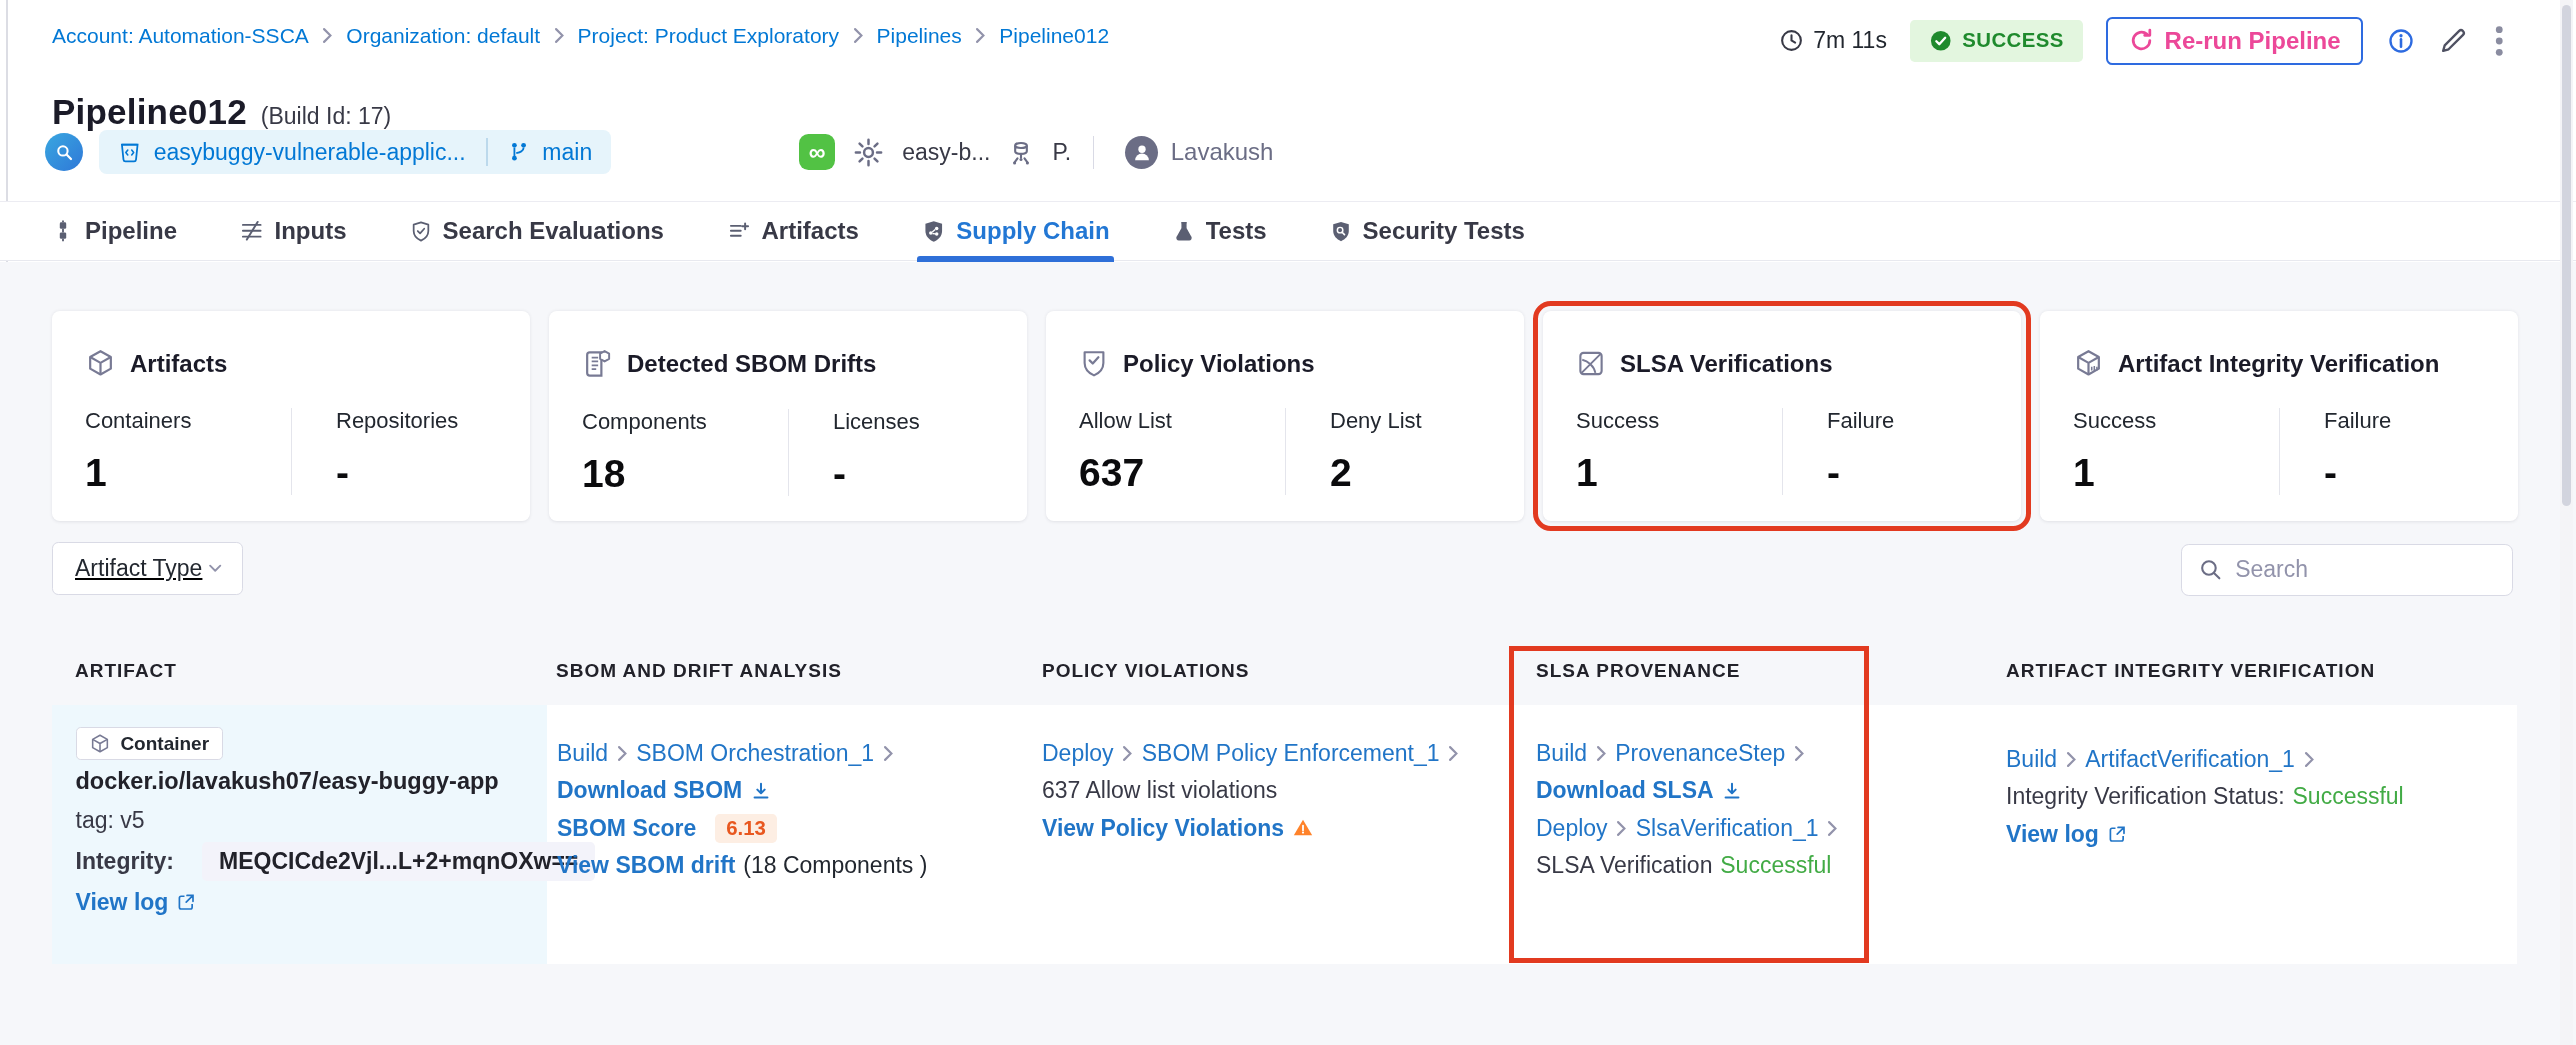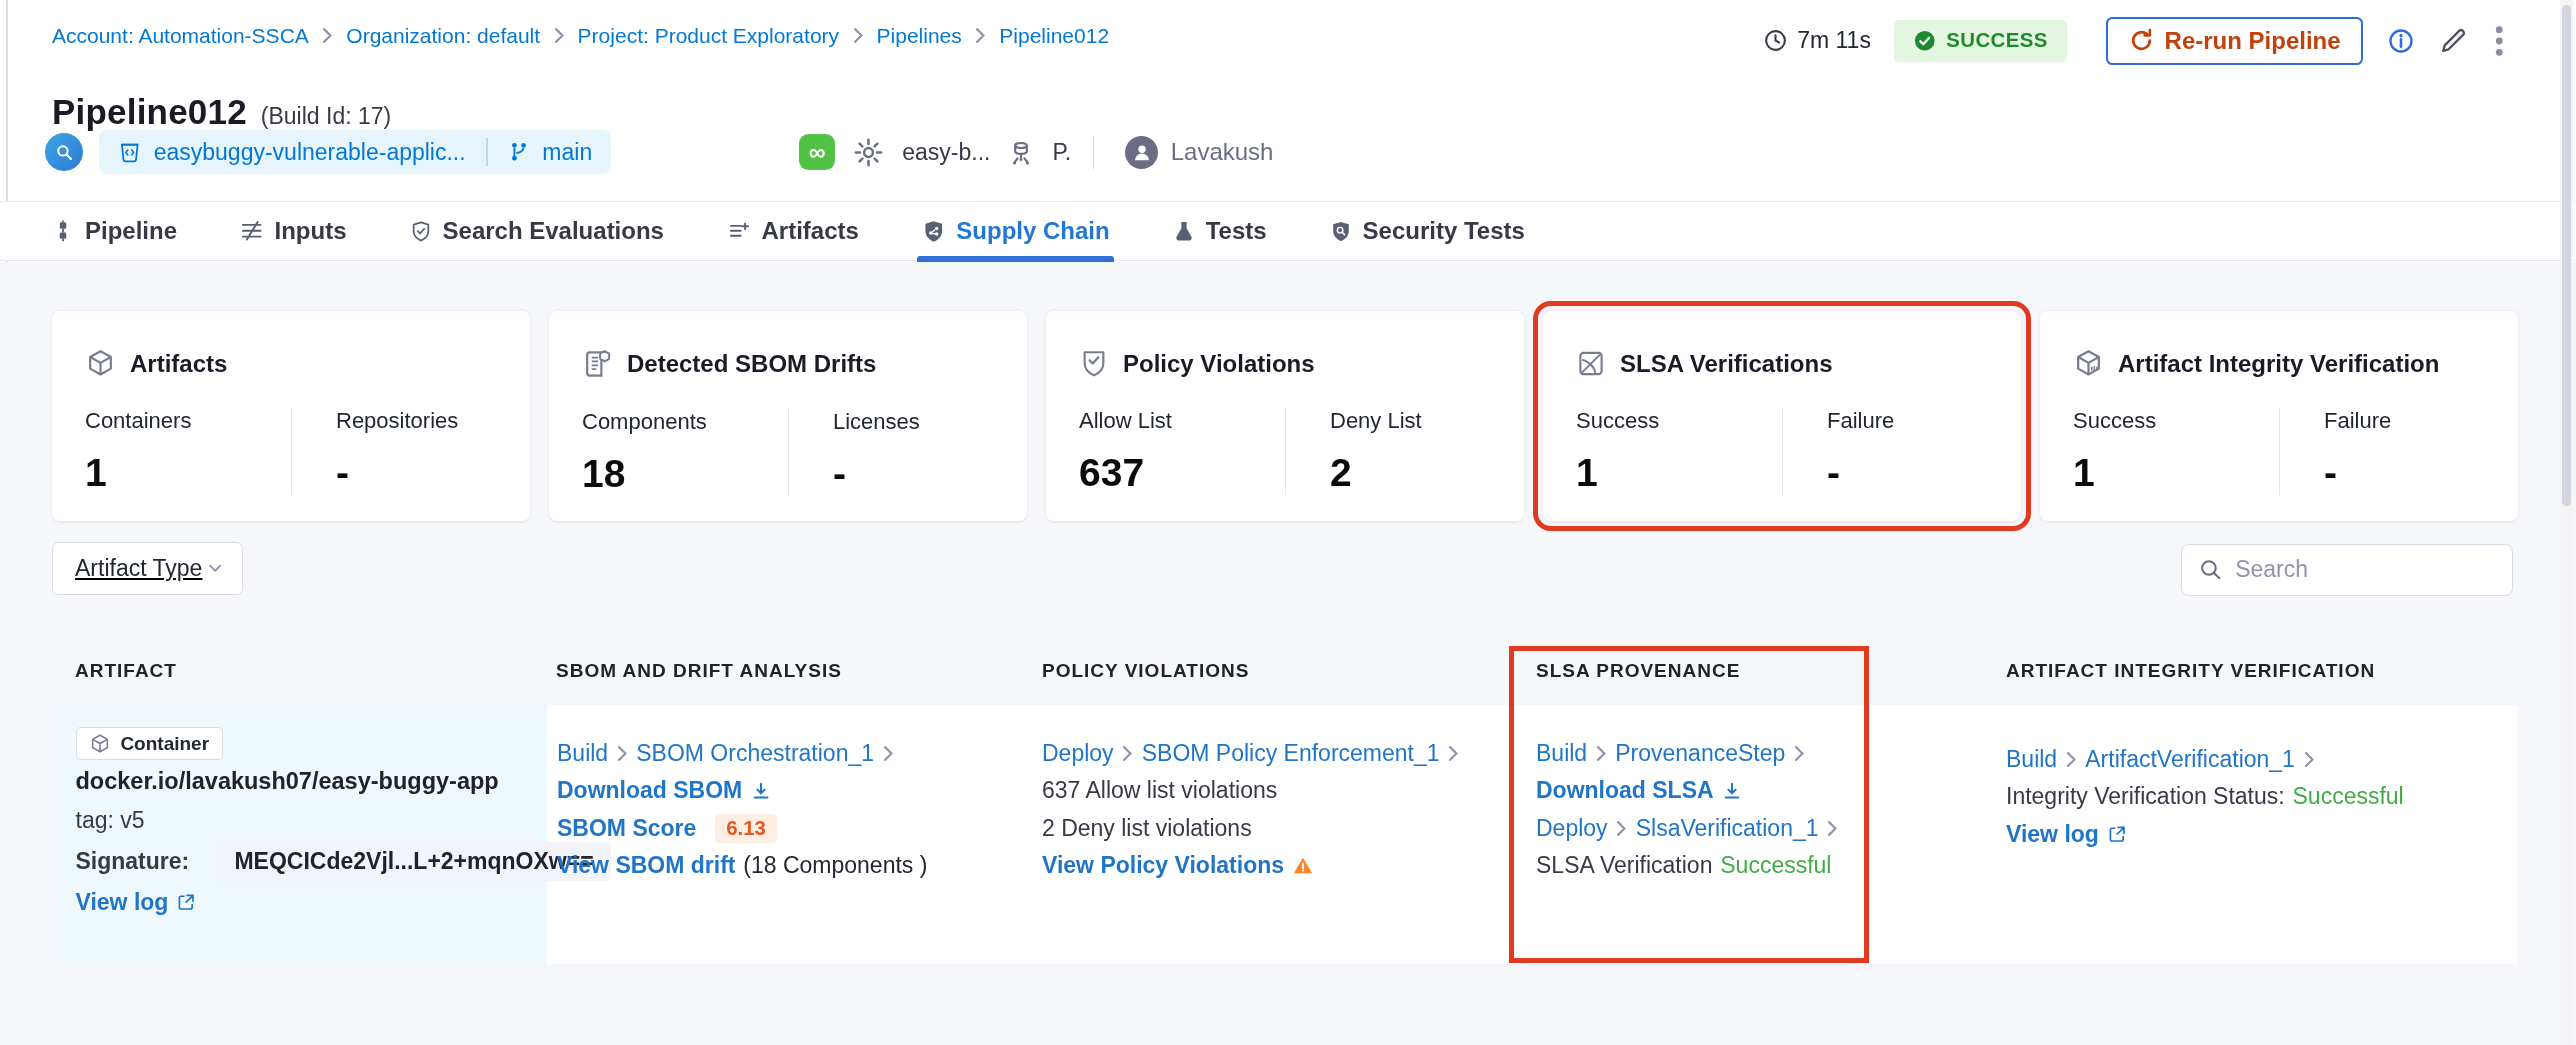--- a/index.html
+++ b/index.html
@@ -13,21 +13,21 @@
 
   
   .breadcrumb { position:absolute; left:52px; top:23.5px; display:flex; align-items:center; gap:12.5px; font-size:21px; color:#0278d5; }
   .breadcrumb .crumb { cursor:pointer; }
   .breadcrumb svg { color:#9293ab; }
 
   .header-right { position:absolute; right:71px; top:17px; display:flex; align-items:center; gap:23.5px; }
   .duration { display:flex; align-items:center; gap:9.4px; font-size:23px; color:#22272f; }
   .duration svg { color:#383946; }
   .status-badge { display:flex; align-items:center; gap:9.4px; background:#e3f6df; color:#1f8a2d; font-weight:bold; font-size:20.4px; letter-spacing:0.4px; padding:9.4px 19px; border-radius:4.7px; }
-  .rerun-btn { display:flex; align-items:center; gap:11px; border:2.4px solid #2e6be0; color:#c2410c; border-radius:6.3px; padding:7.8px 20.4px; font-size:24px; font-weight:600; background:#fff; cursor:pointer;margin-left:16px; }
+  .rerun-btn { display:flex; align-items:center; gap:11px; border:2.4px solid #2e6be0; color:#ec4899; border-radius:6.3px; padding:7.8px 20.4px; font-size:24px; font-weight:600; background:#fff; cursor:pointer; }
   .icon-btn { display:flex; align-items:center; justify-content:center; cursor:pointer; }
 
   .title-row { position:absolute; left:52px; top:75px; display:flex; align-items:baseline; gap:14px; }
   .page-title { font-size:35px; font-weight:800; color:#1b1b28; letter-spacing:0.2px; }
   .build-id { font-size:23px; color:#383946;margin-top:28px; }
 
   .repo-row { position:absolute; left:45px; top:127px; display:flex; align-items:center; height:50px; }
   .trigger-circle { width:38px; height:38px; border-radius:50%; background:linear-gradient(135deg,#39a7e0,#2f78d8); display:flex; align-items:center; justify-content:center; margin-right:15.7px; }
   .repo-pill { display:flex; align-items:center; background:#e6f4fb; border-radius:7.8px; padding:7.8px 19px; gap:12.5px; }
   .repo-pill .txt { font-size:23px; color:#0278d5; }
@@ -410,21 +410,21 @@
             </svg>
           <span>Container</span>
         </div>
         <div class="line">
             <span class="artifact-name">docker.io/lavakush07/easy-buggy-app</span>
           </div>
         <div class="line">
             <span>tag: v5</span>
           </div>
         <div class="line">
-          <span style="font-weight:600">Signature:</span>
+          <span style="font-weight:600">Integrity:</span>
           <span class="sig-pill">MEQCICde2Vjl...L+2+mqnOXw==</span>
         </div>
         <div class="line">
           <span class="link semibold">View log</span>
           <svg class="link" width="20.4" height="20.4" viewBox="0 0 24 24">
               <path d="M10 5H6a2 2 0 0 0-2 2v11a2 2 0 0 0 2 2h11a2 2 0 0 0 2-2v-4" fill="none" stroke="currentColor" stroke-width="2"></path>
               <path d="M13 4h7v7M20 4l-8 8" fill="none" stroke="currentColor" stroke-width="2" stroke-linecap="round"></path>
             </svg>
         </div>
       </div>
@@ -463,23 +463,20 @@
           <svg class="chev" width="12.5" height="17" viewBox="0 0 10 16">
               <path d="M2 2l6 6-6 6" fill="none" stroke="currentColor" stroke-width="2" stroke-linecap="round"></path>
             </svg>
           <span class="link">SBOM Policy Enforcement_1</span>
           <svg class="chev" width="12.5" height="17" viewBox="0 0 10 16">
               <path d="M2 2l6 6-6 6" fill="none" stroke="currentColor" stroke-width="2" stroke-linecap="round"></path>
             </svg>
         </div>
         <div class="line">
             <span>637 Allow list violations</span>
-          </div>
-        <div class="line">
-            <span>2 Deny list violations</span>
           </div>
         <div class="line">
           <span class="link semibold">View Policy Violations</span>
           <svg width="22" height="22" viewBox="0 0 24 24">
               <path d="M12 3L22 20H2L12 3z" fill="#ff832b"></path>
               <path d="M12 9.5v5" stroke="#fff" stroke-width="2" stroke-linecap="round"></path>
               <circle cx="12" cy="17" r="1.2" fill="#fff"></circle>
             </svg>
         </div>
       </div>

